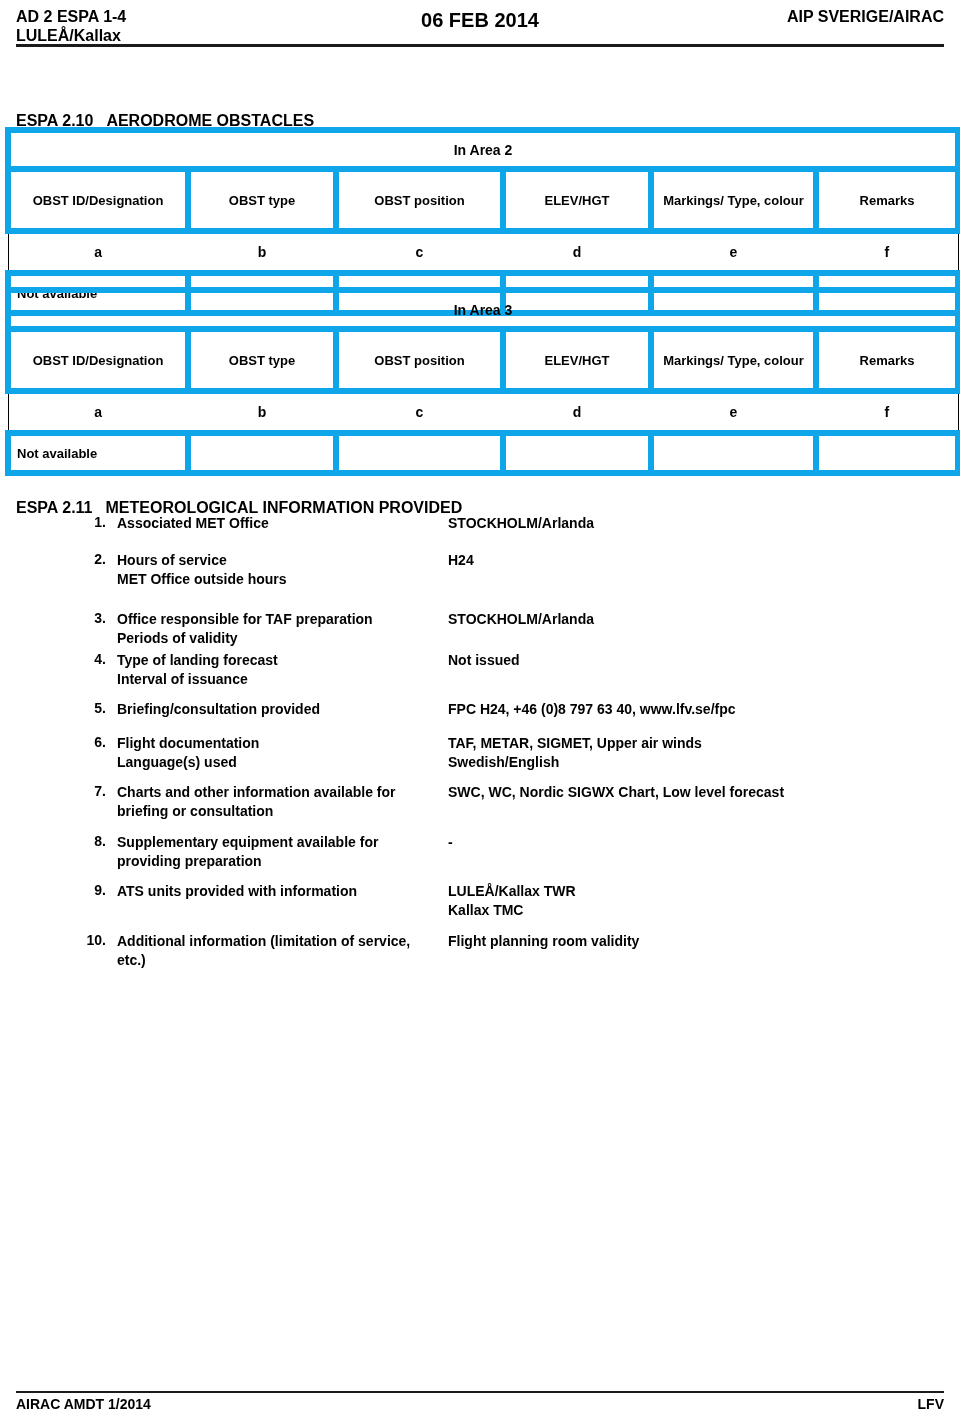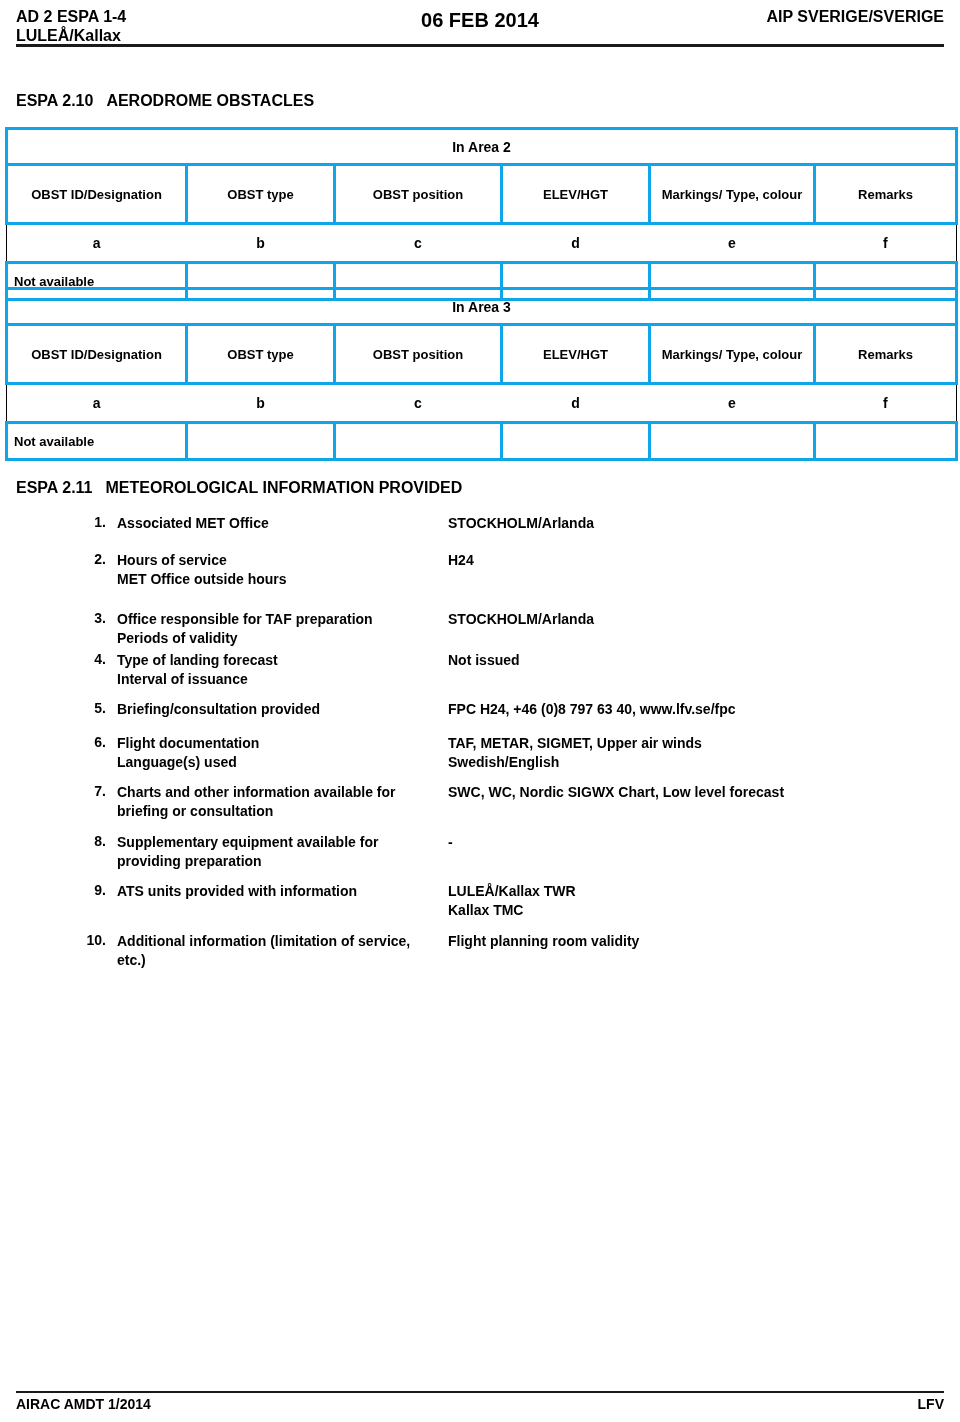--- a/index.html
+++ b/index.html
@@ -70,33 +70,34 @@
   
   .section-heading {
     position: absolute;
     font-size: 16px;
     font-weight: bold;
     white-space: nowrap;
   }
   .section-heading .sh-num {
     display: inline-block;
     margin-right: 13px;
+    margin-top: 20px;
   }
 
   
   .obst-table {
     position: absolute;
     left: 5px;
     width: 950px;
     border-collapse: collapse;
     table-layout: fixed;
     font-size: 13px;
   }
   .obst-table td {
-    border: 3px solid #0ea5e9;
+    border: 6px solid #0ea5e9;
     padding: 0;
     vertical-align: middle;
   }
   .row-area td {
     height: 33px;
     text-align: center;
     font-weight: bold;
     font-size: 14px;
   }
   .row-colheads td {
@@ -193,21 +194,21 @@
 <body>
 
 <div class="page">
 
   <div class="doc-header">
     <div class="hdr-left">
       <div>AD 2 ESPA 1-4</div>
       <div class="hdr-left-l2">LULEÅ/Kallax</div>
     </div>
     <div class="hdr-center">06 FEB 2014</div>
-    <div class="hdr-right">AIP SVERIGE/SVERIGE</div>
+    <div class="hdr-right">AIP SVERIGE/AIRAC</div>
   </div>
   <div class="header-rule"></div>
 
   <div class="section-heading" style="left:16px; top:92px;">
     <span class="sh-num">ESPA 2.10</span><span>AERODROME OBSTACLES</span>
   </div>
 
   <table class="obst-table" style="top:127px;">
     <colgroup>
       <col style="width:180px">

